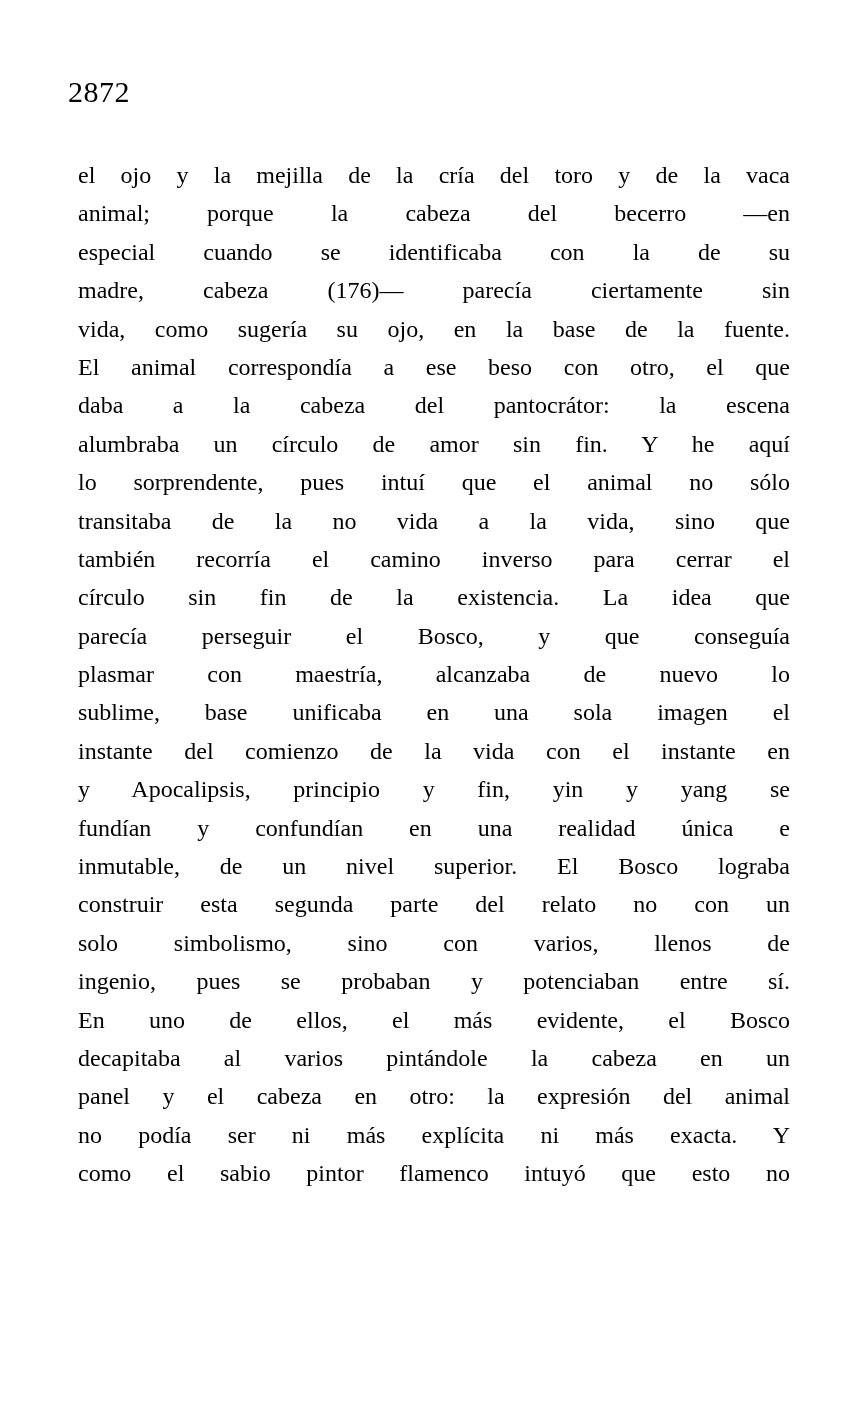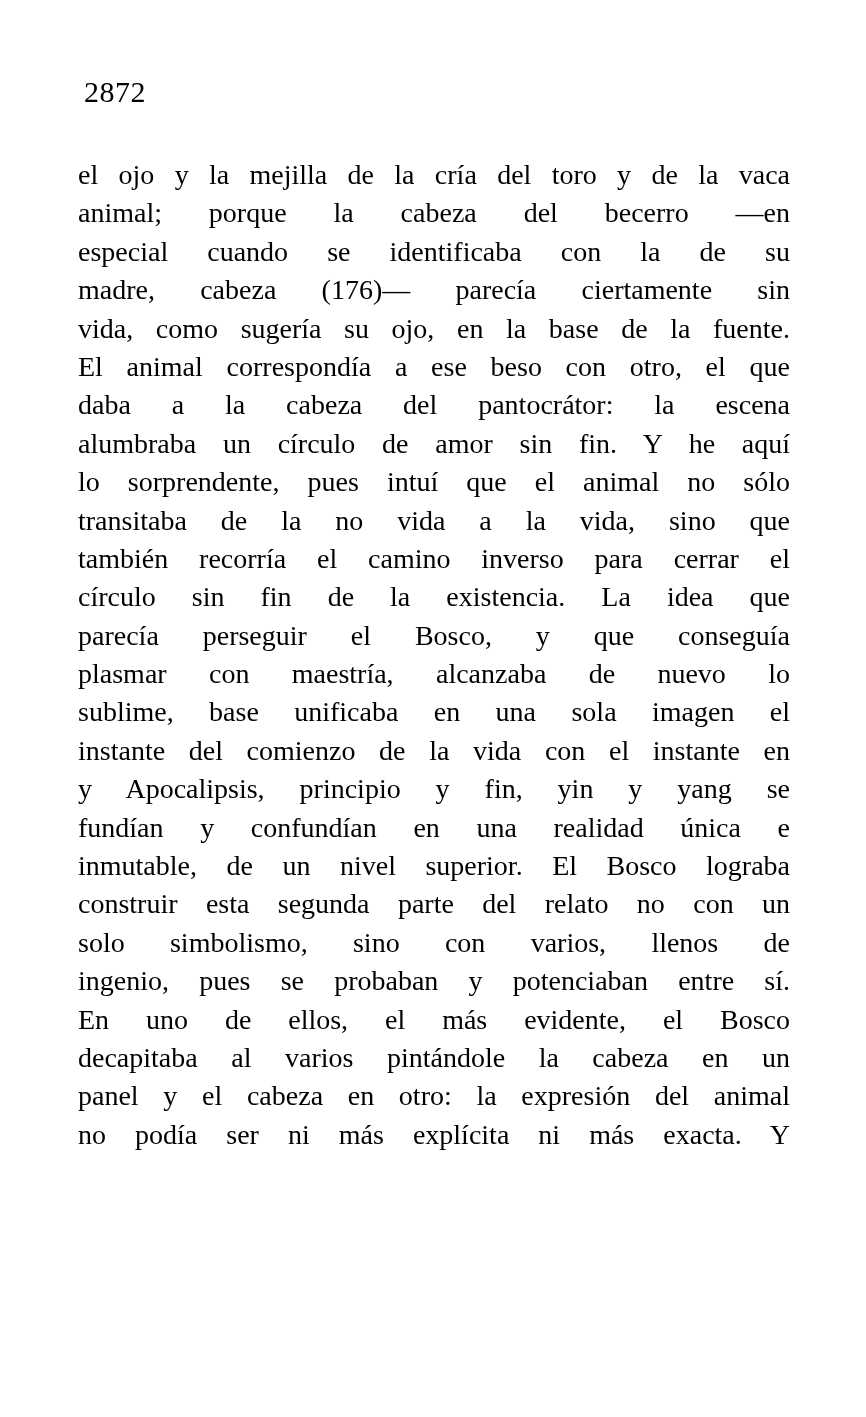--- a/index.html
+++ b/index.html
@@ -15,36 +15,36 @@
     font-family: "Liberation Serif", serif;
     color: #000000;
   }
   .page {
     position: absolute;
     inset: 0;
     background: #ffffff;
   }
   .page-number {
     position: absolute;
-    left: 84px;
+    left: 68px;
     top: 76px;
     font-size: 30px;
     line-height: 32px;
     letter-spacing: 0.5px;
   }
   .body-text {
     position: absolute;
     left: 78px;
     top: 156px;
     width: 712px;
   }
   .line {
     margin: 0;
     padding: 0;
-    font-size: 28px;
+    font-size: 24px;
     line-height: 38.4px;
     height: 38.4px;
     overflow: hidden;
     text-align: justify;
     text-align-last: justify;
     -moz-text-align-last: justify;
     word-spacing: 1px;
   }
 </style>
 </head>
@@ -72,14 +72,15 @@
       <p class="line">y Apocalipsis, principio y fin, yin y yang se</p>
       <p class="line">fundían y confundían en una realidad única e</p>
       <p class="line">inmutable, de un nivel superior. El Bosco lograba</p>
       <p class="line">construir esta segunda parte del relato no con un</p>
       <p class="line">solo simbolismo, sino con varios, llenos de</p>
       <p class="line">ingenio, pues se probaban y potenciaban entre sí.</p>
       <p class="line">En uno de ellos, el más evidente, el Bosco</p>
       <p class="line">decapitaba al varios pintándole la cabeza en un</p>
       <p class="line">panel y el cabeza en otro: la expresión del animal</p>
       <p class="line">no podía ser ni más explícita ni más exacta. Y</p>
+      <p class="line">como el sabio pintor flamenco intuyó que esto no</p>
     </div>
 </div>
 
 </body></html>

